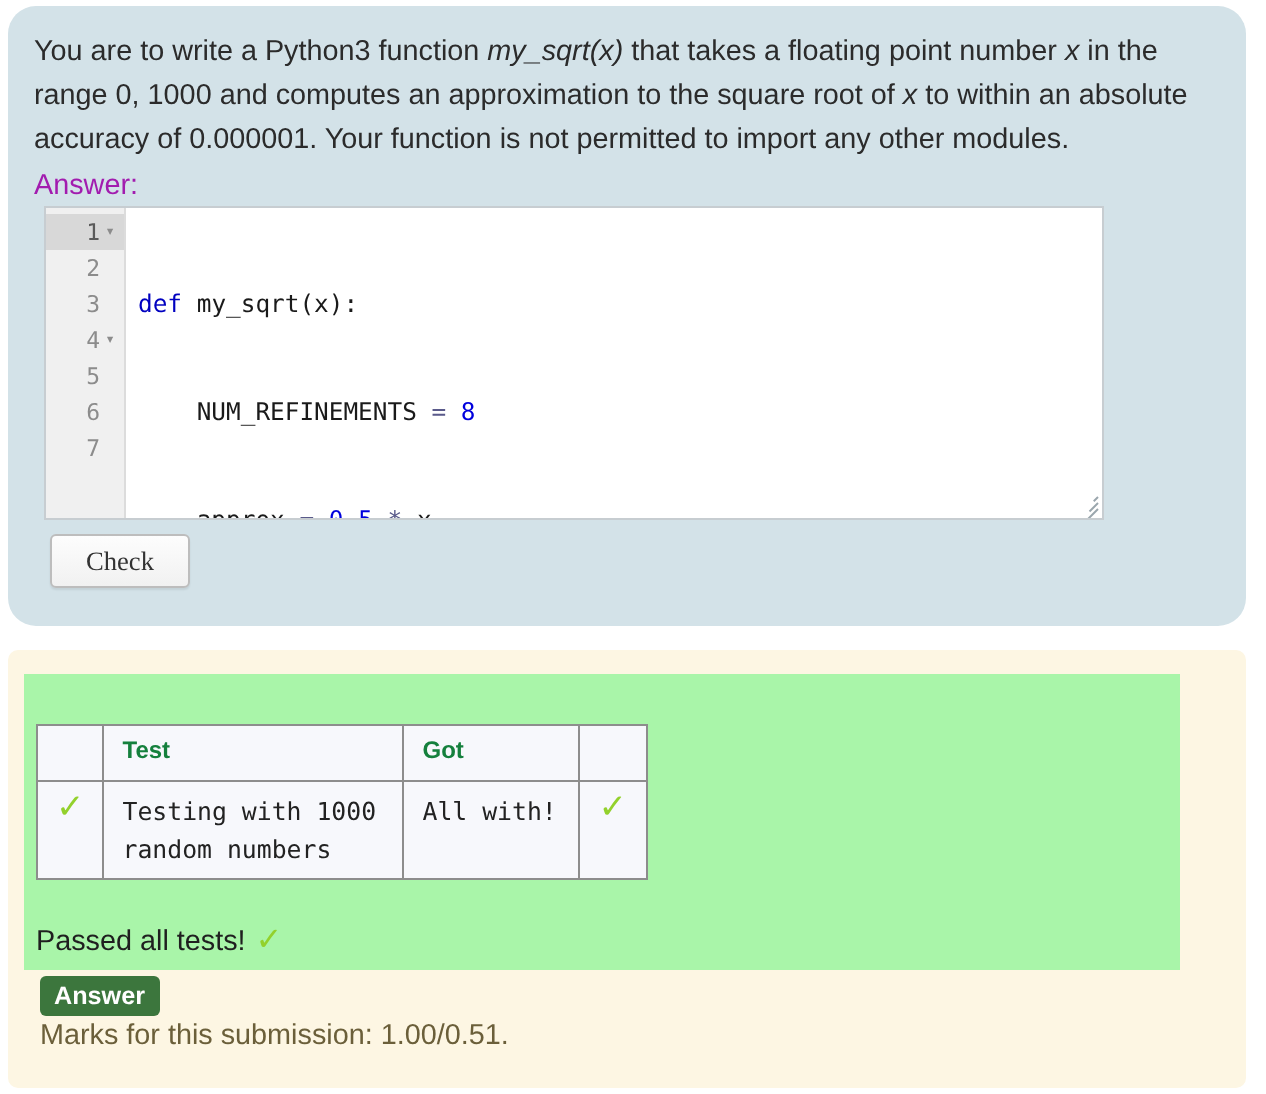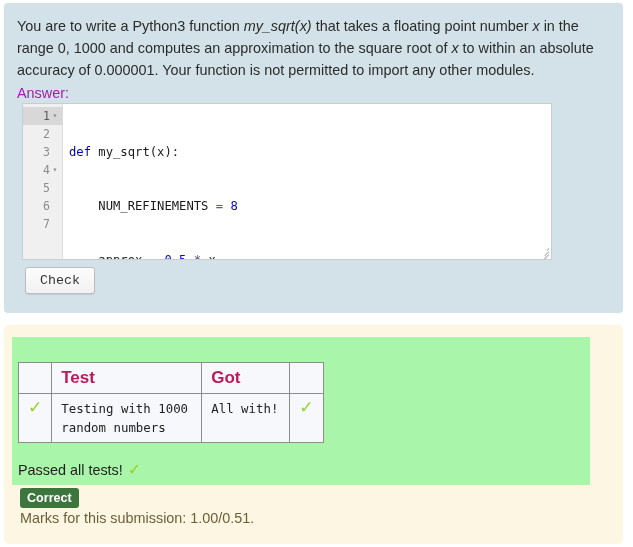--- a/index.html
+++ b/index.html
@@ -21,21 +21,21 @@
   }
 
   
   .question-panel {
     position: absolute;
     left: 4px;
     top: 3px;
     width: 619px;
     height: 310px;
     background: #d3e2e8;
-    border-radius: 4px;
+    border-radius: 14px;
   }
   .qtext {
     position: absolute;
     left: 13px;
     top: 12px;
     width: 580px;
     font-size: 14.4px;
     line-height: 22px;
     color: #2b2b2b;
   }
@@ -134,21 +134,21 @@
   
   .check-btn {
     position: absolute;
     left: 21px;
     top: 264px;
     width: 70px;
     height: 27px;
     background: linear-gradient(to bottom, #fdfdfd 0%, #f1f1f1 100%);
     border: 1px solid #bdbdbd;
     border-radius: 3px;
-    font-family: Liberation Mono, monospace;
+    font-family: Liberation Serif, serif;
     font-size: 13.3px;
     color: #333333;
     cursor: pointer;
     box-shadow: 0 1px 1px rgba(0,0,0,0.08);
   }
 
   
   .feedback-panel {
     position: absolute;
     left: 4px;
@@ -178,22 +178,22 @@
   .results-table td {
     border: 1px solid #8d8d8d;
     padding: 5px 9px;
     vertical-align: top;
     text-align: left;
     background: #f7f8fc;
   }
   .results-table th {
     font-family: "Liberation Sans", sans-serif;
     font-weight: bold;
-    font-size: 17px;
-    color: #be185d;
+    font-size: 12px;
+    color: #15803d;
     height: 28px;
   }
   .results-table td.mono {
     font-family: "DejaVu Sans Mono", "Liberation Mono", monospace;
     font-size: 12.4px;
     color: #222222;
     line-height: 19px;
   }
   .col-mark { width: 26px; text-align: center; padding: 5px 4px; }
   .col-test { width: 150px; }
@@ -296,18 +296,18 @@
           <td class="col-mark"><span class="tick">✓</span></td>
           <td class="col-test mono">Testing with 1000 random numbers</td>
           <td class="col-got mono">All with!</td>
           <td class="col-mark"><span class="tick">✓</span></td>
         </tr>
       </tbody>
     </table>
 
     <div class="passed-line"><span>Passed all tests!</span><span class="tick">✓</span></div>
 
-    <div class="correct-badge">Correct</div>
+    <div class="correct-badge">Answer</div>
 
     <div class="marks-line">Marks for this submission: 1.00/0.51.</div>
   </div>
 
 </div>
 
 </body></html>

